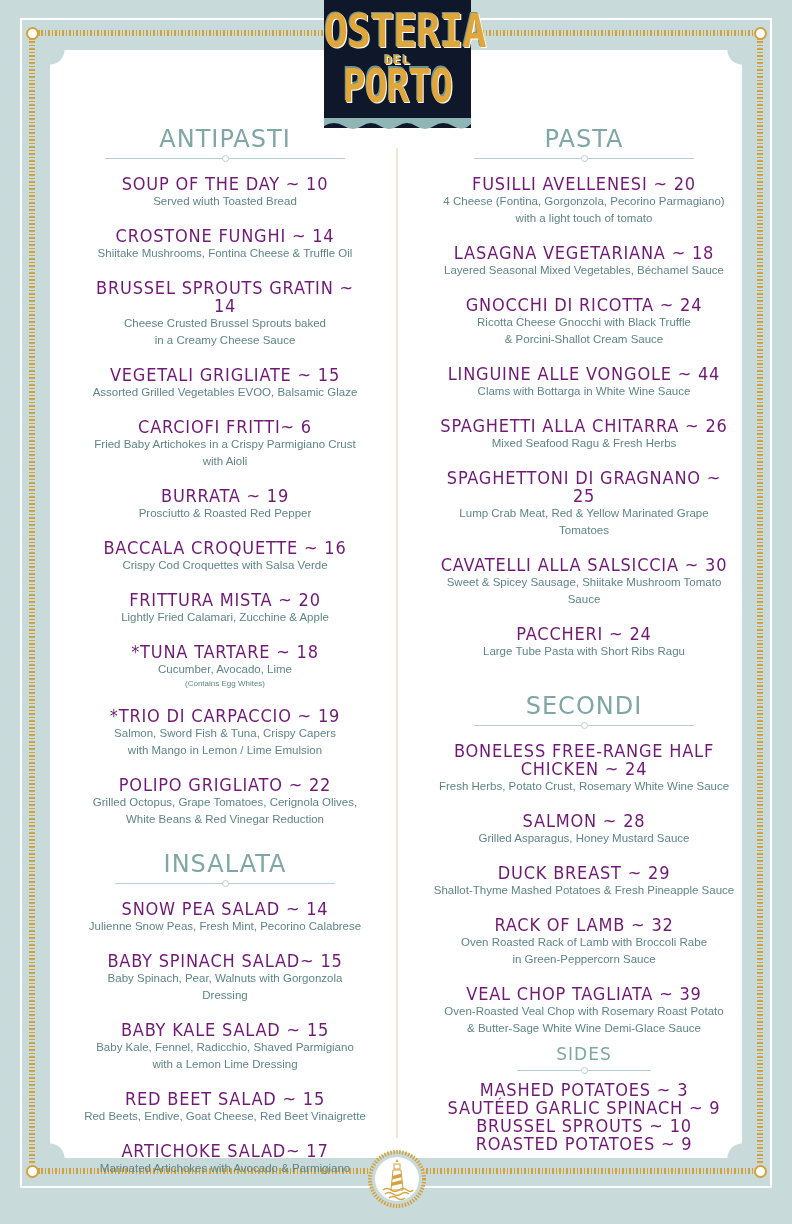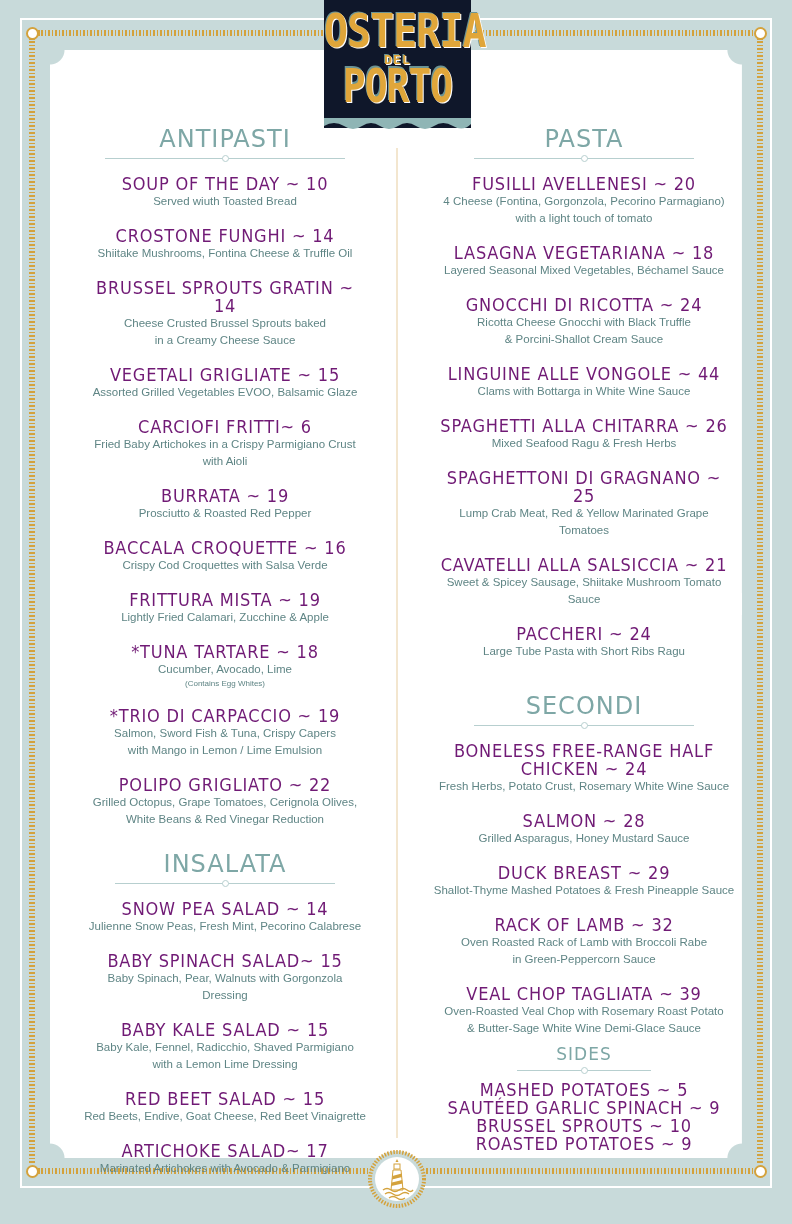--- a/index.html
+++ b/index.html
@@ -92,21 +92,21 @@
     </div>
   <div class="item">
       <div class="item-name">BURRATA ~ 19</div>
       <div class="item-desc">Prosciutto &amp; Roasted Red Pepper</div>
     </div>
   <div class="item">
       <div class="item-name">BACCALA CROQUETTE ~ 16</div>
       <div class="item-desc">Crispy Cod Croquettes with Salsa Verde</div>
     </div>
   <div class="item">
-      <div class="item-name">FRITTURA MISTA ~ 19</div>
+      <div class="item-name">FRITTURA MISTA ~ 20</div>
       <div class="item-desc">Lightly Fried Calamari, Zucchine &amp; Apple</div>
     </div>
   <div class="item">
       <div class="item-name">*TUNA TARTARE ~ 18</div>
       <div class="item-desc">Cucumber, Avocado, Lime</div>
       <div class="item-note">(Contains Egg Whites)</div>
     </div>
   <div class="item">
       <div class="item-name">*TRIO DI CARPACCIO ~ 19</div>
       <div class="item-desc">Salmon, Sword Fish &amp; Tuna, Crispy Capers
@@ -168,21 +168,21 @@
     </div>
   <div class="item">
       <div class="item-name">SPAGHETTI ALLA CHITARRA ~ 26</div>
       <div class="item-desc">Mixed Seafood Ragu &amp; Fresh Herbs</div>
     </div>
   <div class="item">
       <div class="item-name">SPAGHETTONI DI GRAGNANO ~ 25</div>
       <div class="item-desc">Lump Crab Meat, Red &amp; Yellow Marinated Grape Tomatoes</div>
     </div>
   <div class="item">
-      <div class="item-name">CAVATELLI ALLA SALSICCIA ~ 21</div>
+      <div class="item-name">CAVATELLI ALLA SALSICCIA ~ 30</div>
       <div class="item-desc">Sweet &amp; Spicey Sausage, Shiitake Mushroom Tomato Sauce</div>
     </div>
   <div class="item" style="margin-bottom:32px;">
       <div class="item-name">PACCHERI ~ 24</div>
       <div class="item-desc">Large Tube Pasta with Short Ribs Ragu</div>
     </div>
 
   <h2 class="section-title">SECONDI</h2>
   <div class="section-rule" style="width:220px;"></div>
 
@@ -205,21 +205,21 @@
     </div>
   <div class="item" style="margin-bottom:6px;">
       <div class="item-name">VEAL CHOP TAGLIATA ~ 39</div>
       <div class="item-desc">Oven-Roasted Veal Chop with Rosemary Roast Potato
 &amp; Butter-Sage White Wine Demi-Glace Sauce</div>
     </div>
 
   <h3 class="section-title" style="font-size:17px;line-height:22px;">SIDES</h3>
   <div class="section-rule" style="width:134px;margin-bottom:6px;"></div>
   <div class="sides-list">
-    <div class="item-name">MASHED POTATOES ~ 5</div>
+    <div class="item-name">MASHED POTATOES ~ 3</div>
     <div class="item-name">SAUTÉED GARLIC SPINACH ~ 9</div>
     <div class="item-name">BRUSSEL SPROUTS ~ 10</div>
     <div class="item-name">ROASTED POTATOES ~ 9</div>
   </div>
 </div>
 
 <svg class="footer-emblem" viewBox="0 0 58 58">
   <circle cx="29" cy="29" r="28" fill="#c8dada"></circle>
   <circle cx="29" cy="29" r="27" fill="none" stroke="#d4a23c" stroke-width="4" stroke-dasharray="1.5 1.5"></circle>
   <circle cx="29" cy="29" r="22" fill="#fff"></circle>

